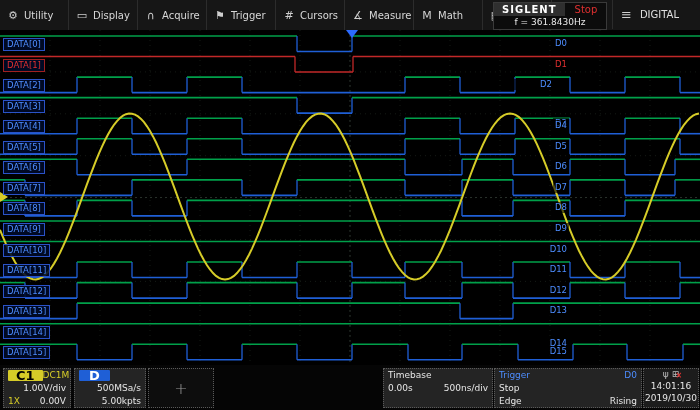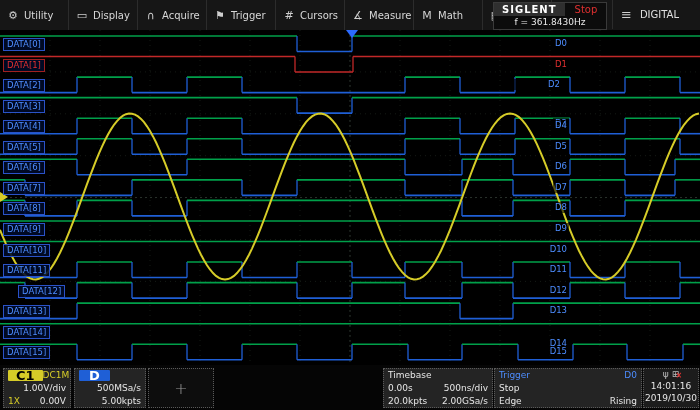--- a/index.html
+++ b/index.html
@@ -354,40 +354,40 @@
         <polyline points="0,199.8 3,207.2 6,214.2 9,220.7 12,226.6 15,232.0 18,236.7 21,240.8 24,244.1 27,246.6 30,248.4 33,249.3 36,249.5 39,248.8 42,247.3 45,245.0 48,241.9 51,238.2 54,233.6 57,228.5 60,222.7 63,216.4 66,209.6 69,202.3 72,194.7 75,186.9 78,178.8 81,170.6 84,162.4 87,154.2 90,146.1 93,138.3 96,130.7 99,123.4 102,116.6 105,110.3 108,104.5 111,99.4 114,94.8 117,91.1 120,88.0 123,85.7 126,84.2 129,83.5 132,83.7 135,84.6 138,86.4 141,88.9 144,92.2 147,96.3 150,101.0 153,106.4 156,112.3 159,118.8 162,125.8 165,133.2 168,140.9 171,148.8 174,156.9 177,165.1 180,173.4 183,181.5 186,189.5 189,197.3 192,204.8 195,211.9 198,218.6 201,224.7 204,230.3 207,235.2 210,239.5 213,243.1 216,245.9 219,247.9 222,249.1 225,249.5 228,249.1 231,247.9 234,245.9 237,243.1 240,239.5 243,235.2 246,230.3 249,224.7 252,218.6 255,211.9 258,204.8 261,197.3 264,189.5 267,181.5 270,173.4 273,165.1 276,156.9 279,148.8 282,140.9 285,133.2 288,125.8 291,118.8 294,112.3 297,106.4 300,101.0 303,96.3 306,92.2 309,88.9 312,86.4 315,84.6 318,83.7 321,83.5 324,84.2 327,85.7 330,88.0 333,91.1 336,94.8 339,99.4 342,104.5 345,110.3 348,116.6 351,123.4 354,130.7 357,138.3 360,146.1 363,154.2 366,162.4 369,170.6 372,178.8 375,186.9 378,194.7 381,202.3 384,209.6 387,216.4 390,222.7 393,228.5 396,233.6 399,238.2 402,241.9 405,245.0 408,247.3 411,248.8 414,249.5 417,249.3 420,248.4 423,246.6 426,244.1 429,240.8 432,236.7 435,232.0 438,226.6 441,220.7 444,214.2 447,207.2 450,199.8 453,192.1 456,184.2 459,176.1 462,167.9 465,159.6 468,151.5 471,143.5 474,135.7 477,128.2 480,121.1 483,114.4 486,108.3 489,102.7 492,97.8 495,93.5 498,89.9 501,87.1 504,85.1 507,83.9 510,83.5 513,83.9 516,85.1 519,87.1 522,89.9 525,93.5 528,97.8 531,102.7 534,108.3 537,114.4 540,121.1 543,128.2 546,135.7 549,143.5 552,151.5 555,159.6 558,167.9 561,176.1 564,184.2 567,192.1 570,199.8 573,207.2 576,214.2 579,220.7 582,226.6 585,232.0 588,236.7 591,240.8 594,244.1 597,246.6 600,248.4 603,249.3 606,249.5 609,248.8 612,247.3 615,245.0 618,241.9 621,238.2 624,233.6 627,228.5 630,222.7 633,216.4 636,209.6 639,202.3 642,194.7 645,186.9 648,178.8 651,170.6 654,162.4 657,154.2 660,146.1 663,138.3 666,130.7 669,123.4 672,116.6 675,110.3 678,104.5 681,99.4 684,94.8 687,91.1 690,88.0 693,85.7 696,84.2 699,83.5" fill="none" stroke="#d6cc28" stroke-width="2"></polyline>
       </svg>
     <div id="trig-pos-marker" style="left: 346px;"></div>
     <div id="c1-marker" style="top: 161.5px;"></div>
     <div id="labels">
         <div class="ch-label" style="left: 3px; top: 8px;">DATA[0]</div>
         <div class="ch-short" style="right: 3px; top: 8px;">D0</div>
         <div class="ch-label red" style="left: 3px; top: 28.55px;">DATA[1]</div>
         <div class="ch-short red" style="right: 3px; top: 28.55px;">D1</div>
         <div class="ch-label" style="left: 3px; top: 49.1px;">DATA[2]</div>
-        <div class="ch-short" style="right: 10px; top: 49.1px; padding-left: 36px;">D2</div>
+        <div class="ch-short" style="right: 18px; top: 49.1px; padding-left: 36px;">D2</div>
         <div class="ch-label" style="left: 3px; top: 69.65px;">DATA[3]</div>
         <div class="ch-short" style="right: 3px; top: 76px; margin-top: 12px;">D3</div>
         <div class="ch-label" style="left: 3px; top: 90.2px;">DATA[4]</div>
         <div class="ch-short" style="right: 3px; top: 90.2px;">D4</div>
         <div class="ch-label" style="left: 3px; top: 110.75px;">DATA[5]</div>
         <div class="ch-short" style="right: 3px; top: 110.75px;">D5</div>
         <div class="ch-label" style="left: 3px; top: 131.3px;">DATA[6]</div>
         <div class="ch-short" style="right: 3px; top: 131.3px;">D6</div>
         <div class="ch-label" style="left: 3px; top: 151.85px;">DATA[7]</div>
         <div class="ch-short" style="right: 3px; top: 151.85px;">D7</div>
         <div class="ch-label" style="left: 3px; top: 172.4px;">DATA[8]</div>
         <div class="ch-short" style="right: 3px; top: 172.4px;">D8</div>
         <div class="ch-label" style="left: 3px; top: 192.95px;">DATA[9]</div>
         <div class="ch-short" style="right: 3px; top: 192.95px;">D9</div>
         <div class="ch-label" style="left: 3px; top: 213.5px;">DATA[10]</div>
         <div class="ch-short" style="right: 3px; top: 213.5px;">D10</div>
         <div class="ch-label" style="left: 3px; top: 234.05px;">DATA[11]</div>
         <div class="ch-short" style="right: 3px; top: 234.05px;">D11</div>
-        <div class="ch-label" style="left: 18px; top: 254.6px; text-align: center;">DATA[12]</div>
+        <div class="ch-label" style="left: 3px; top: 254.6px; text-align: center;">DATA[12]</div>
         <div class="ch-short" style="right: 3px; top: 254.6px; margin-left: 36px;">D12</div>
         <div class="ch-label" style="left: 3px; top: 275.15px;">DATA[13]</div>
         <div class="ch-short" style="right: 3px; top: 275.15px;">D13</div>
         <div class="ch-label" style="left: 3px; top: 295.7px;">DATA[14]</div>
         <div class="ch-short" style="right: 3px; top: 295.7px; margin-top: 12px;">D14</div>
         <div class="ch-label" style="left: 3px; top: 316.25px;">DATA[15]</div>
         <div class="ch-short" style="right: 3px; top: 316.25px;">D15</div>
       </div>
   </div>
 
@@ -425,24 +425,20 @@
     </div>
 
     <div class="bbox" style="left:383px;width:108px;">
       <div class="brow" style="justify-content:flex-start;">
         <span>Timebase</span>
       </div>
       <div class="brow">
         <span>0.00s</span>
         <span>500ns/div</span>
       </div>
-      <div class="brow">
-        <span>20.0kpts</span>
-        <span>2.00GSa/s</span>
-      </div>
     </div>
 
     <div class="bbox" style="left:494px;width:146px;">
       <div class="brow">
         <span class="blue-text">Trigger</span>
         <span class="blue-text">D0</span>
       </div>
       <div class="brow" style="justify-content:flex-start;">
         <span>Stop</span>
       </div>

